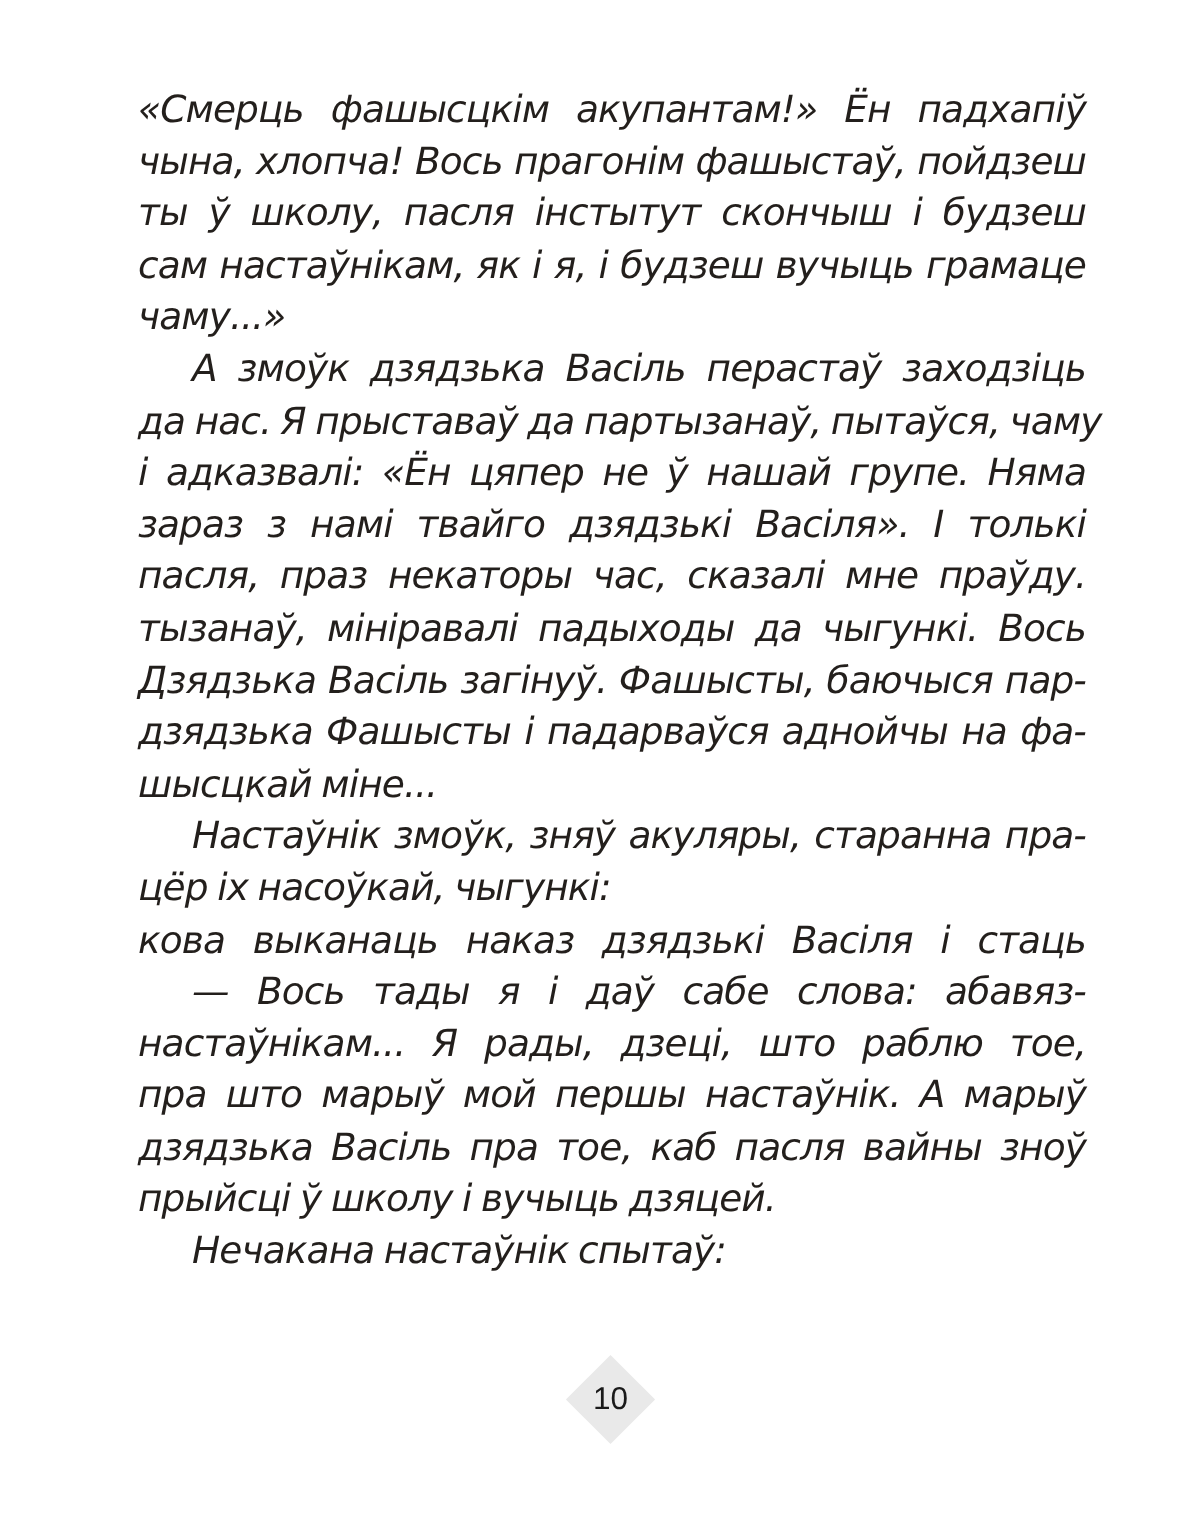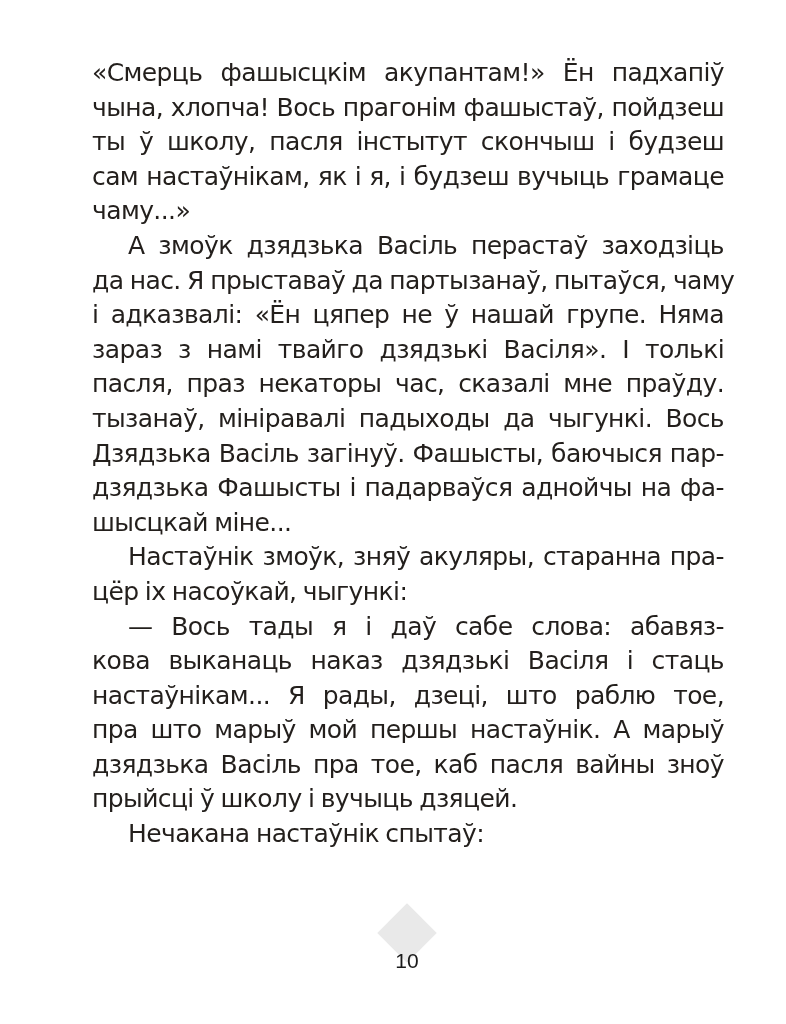--- a/index.html
+++ b/index.html
@@ -31,20 +31,21 @@
       letter-spacing: -0.6px;
       word-spacing: -1px;
     }
     .line {
       display: block;
       height: 34.6px;
       white-space: nowrap;
       text-align: justify;
       text-align-last: justify;
       overflow: visible;
+      font-style: italic;
     }
     .line.last {
       text-align-last: left;
     }
     .line.indent {
       padding-left: 36px;
     }
     .page-number-badge {
       position: absolute;
       left: 386px;
@@ -58,21 +59,20 @@
       position: absolute;
       left: 377px;
       top: 918px;
       width: 60px;
       height: 30px;
       text-align: center;
       font-family: "Liberation Sans", sans-serif;
       font-size: 21px;
       line-height: 30px;
       color: #1a1a1a;
-      margin-top: 28px;
     }
   </style>
 </head>
 <body>
 
 <div class="page">
   <div class="text-block">
     <span class="line">«Смерць фашысцкім акупантам!» Ён падхапіў</span>
     <span class="line">чына, хлопча! Вось прагонім фашыстаў, пойдзеш</span>
     <span class="line">ты ў школу, пасля інстытут скончыш і будзеш</span>
@@ -82,22 +82,22 @@
     <span class="line">да нас. Я прыставаў да партызанаў, пытаўся, чаму</span>
     <span class="line">і адказвалі: «Ён цяпер не ў нашай групе. Няма</span>
     <span class="line">зараз з намі твайго дзядзькі Васіля». І толькі</span>
     <span class="line">пасля, праз некаторы час, сказалі мне праўду.</span>
     <span class="line">тызанаў, мініравалі падыходы да чыгункі. Вось</span>
     <span class="line">Дзядзька Васіль загінуў. Фашысты, баючыся пар-</span>
     <span class="line">дзядзька Фашысты і падарваўся аднойчы на фа-</span>
     <span class="line last">шысцкай міне...</span>
     <span class="line indent">Настаўнік змоўк, зняў акуляры, старанна пра-</span>
     <span class="line last">цёр іх насоўкай, чыгункі:</span>
+    <span class="line">кова выканаць наказ дзядзькі Васіля і стаць</span>
     <span class="line indent">— Вось тады я і даў сабе слова: абавяз-</span>
-    <span class="line">кова выканаць наказ дзядзькі Васіля і стаць</span>
     <span class="line">настаўнікам... Я рады, дзеці, што раблю тое,</span>
     <span class="line">пра што марыў мой першы настаўнік. А марыў</span>
     <span class="line">дзядзька Васіль пра тое, каб пасля вайны зноў</span>
     <span class="line last">прыйсці ў школу і вучыць дзяцей.</span>
     <span class="line indent last">Нечакана настаўнік спытаў:</span>
   </div>
 
   <div class="page-number-badge"></div>
   <div class="page-number">10</div>
 </div>

